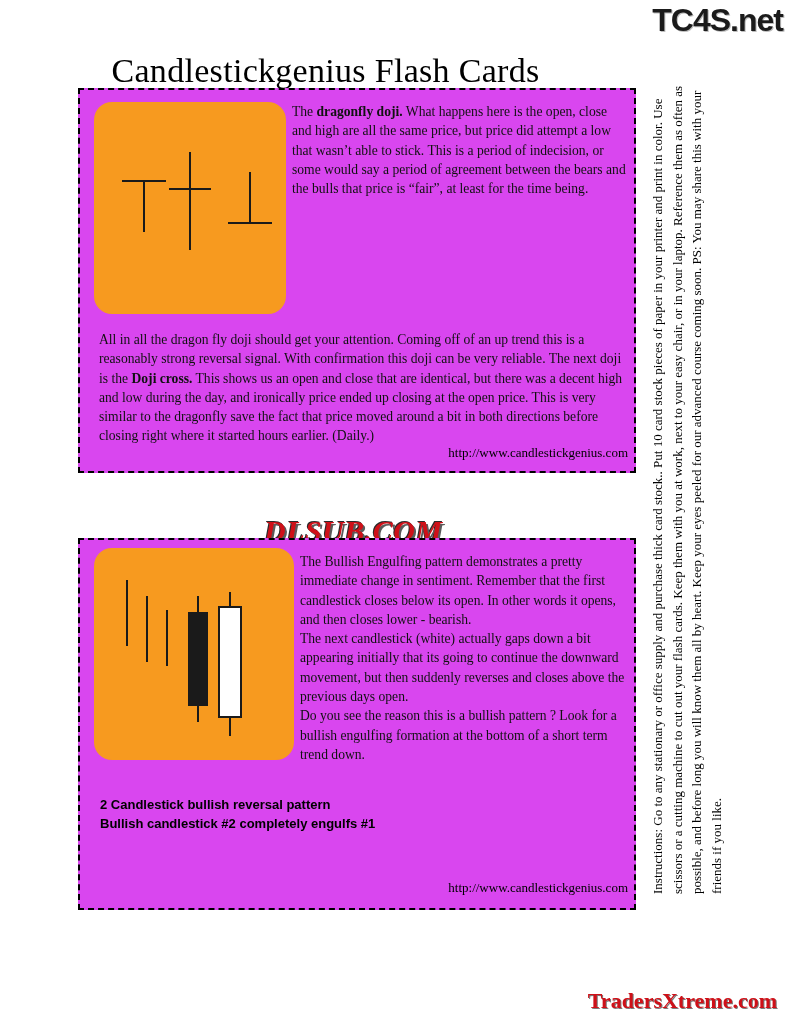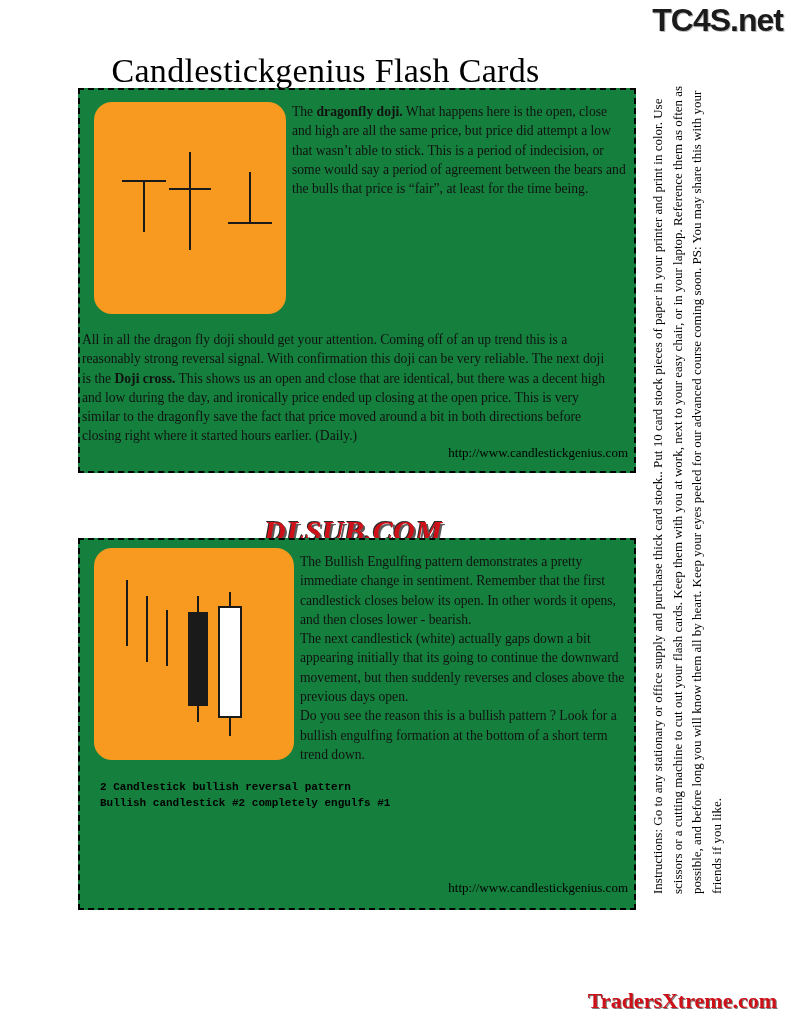--- a/index.html
+++ b/index.html
@@ -37,21 +37,21 @@
     color: #1b1b1b;
     letter-spacing: -1px;
     text-shadow: 1px 1px 0 #bdbdbd;
     text-align: center;
   }
 
   
   .card {
     position: absolute;
     border: 2px dashed #000;
-    background: #15803d;
+    background: #d946ef;
   }
   #card-one { left: 78px; top: 88px; width: 558px; height: 385px; }
   #card-two { left: 78px; top: 538px; width: 558px; height: 372px; }
 
   
   .tile {
     position: absolute;
     background: #f79a1f;
     border-radius: 18px;
   }
@@ -67,40 +67,40 @@
     font-family: "Liberation Serif", serif;
     font-size: 13.6px;
     line-height: 1.42;
     text-align: left;
     color: #111;
   }
   .para b { font-weight: bold; }
 
   #c1-p1 { left: 212px; top: 12px; width: 334px; }
   #c1-p2 { left: 212px; top: 142px; width: 334px; }
-  #c1-p3 { left: 2px; top: 240px; width: 534px; }
+  #c1-p3 { left: 19px; top: 240px; width: 534px; }
   #c1-url {
     position: absolute;
     left: 320px;
     top: 355px;
     width: 228px;
     text-align: right;
     font-family: "Liberation Serif", serif;
     font-size: 13px;
   }
 
   #c2-p1 { left: 220px; top: 12px; width: 326px; }
   #c2-caption {
     position: absolute;
     left: 20px;
-    top: 240px;
+    top: 256px;
     width: 400px;
-    font-family: Liberation Mono, monospace;
-    font-weight: bold;
-    font-size: 11px;
+    font-family: Liberation Sans, sans-serif;
+    font-weight: bold;
+    font-size: 13px;
     line-height: 1.45;
   }
   #c2-url {
     position: absolute;
     left: 320px;
     top: 340px;
     width: 228px;
     text-align: right;
     font-family: "Liberation Serif", serif;
     font-size: 13px;

